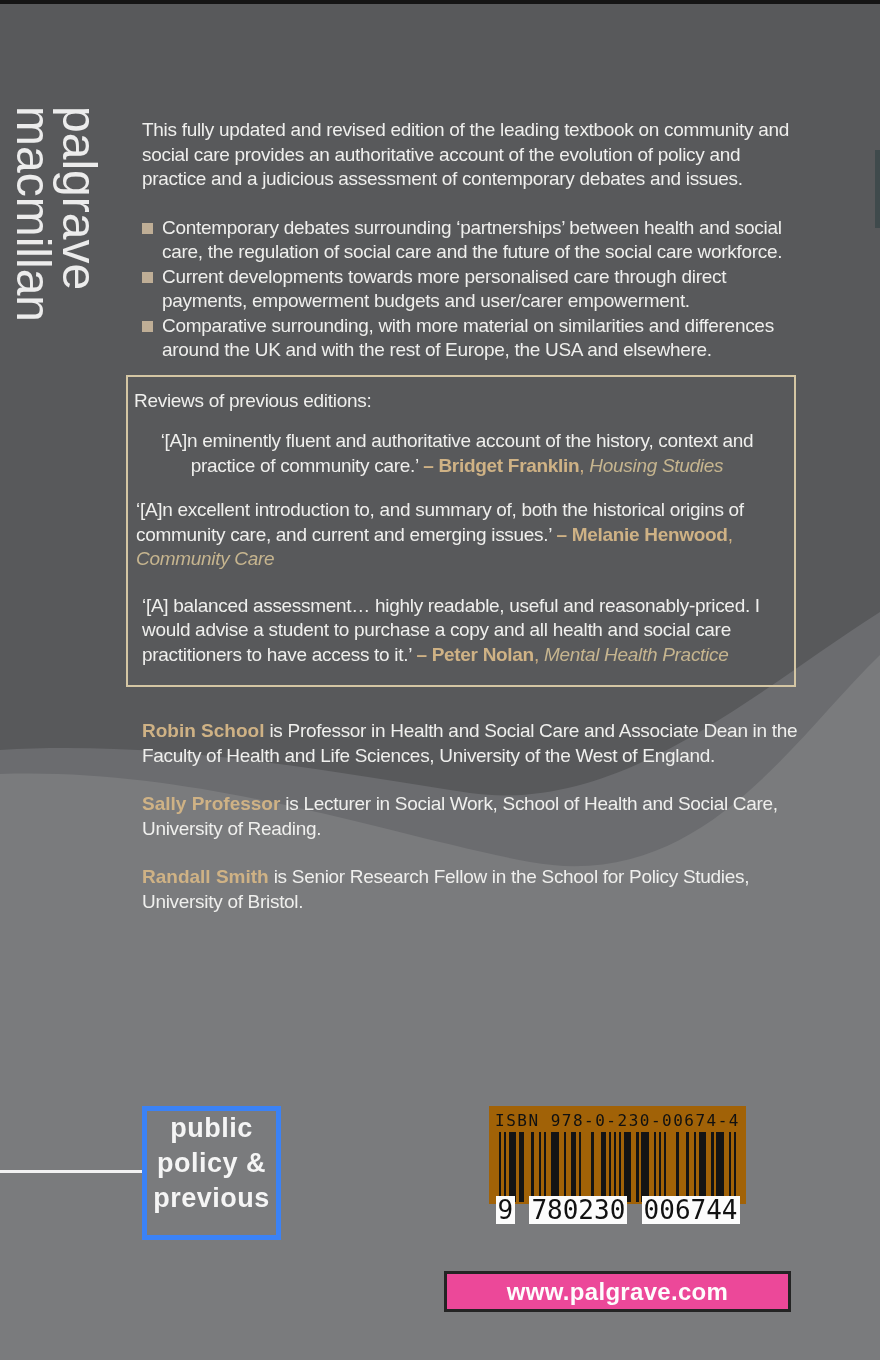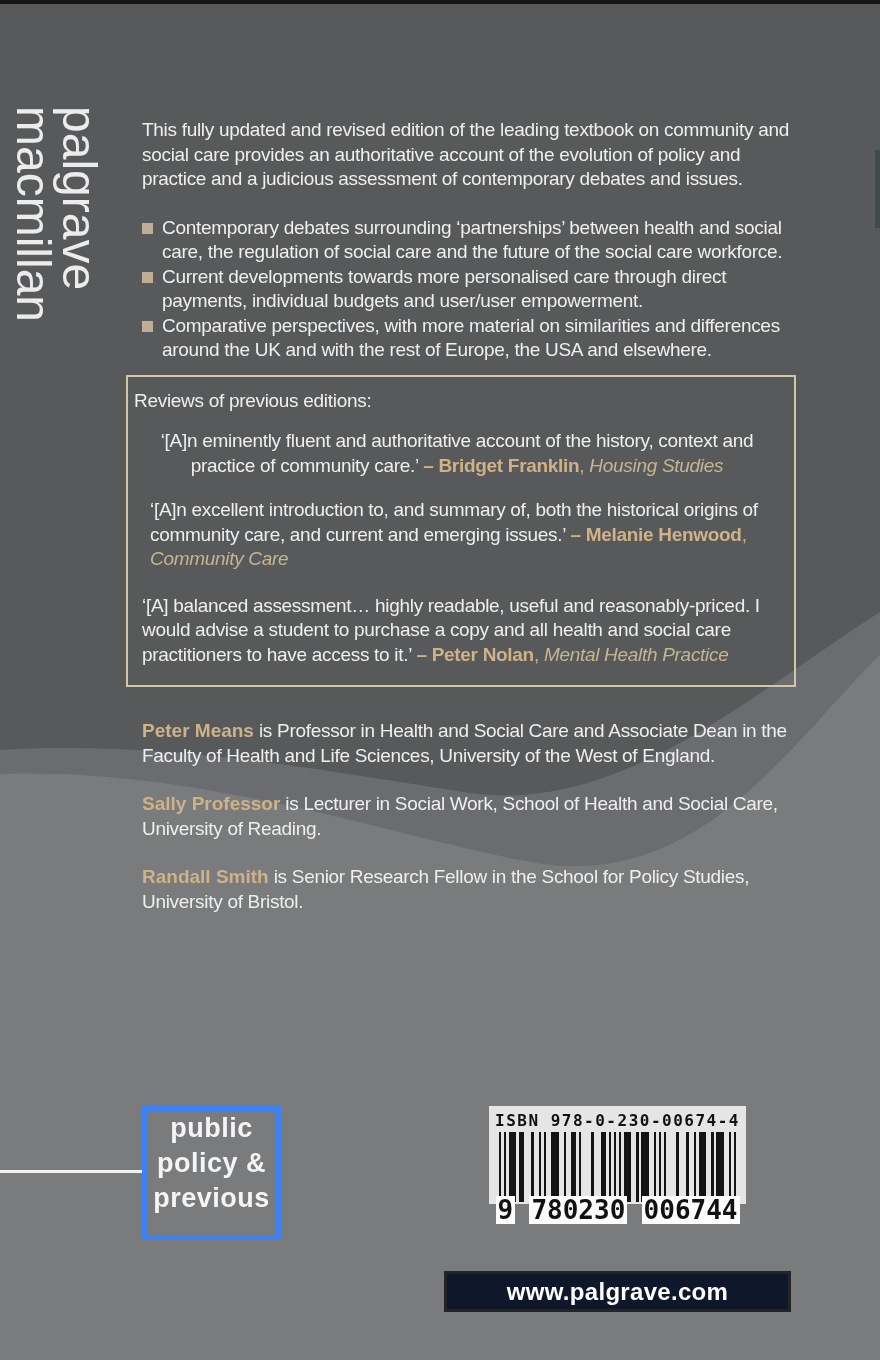--- a/index.html
+++ b/index.html
@@ -28,63 +28,63 @@
        font-size:19px;line-height:24.5px;letter-spacing:-0.3px;}
   .col p{margin:0 4px 24px 0;}
   .bullets{margin:0 0 12px 0;}
   .bullet{display:flex;}
   .bullet .sq{flex:none;width:11px;height:11px;background:#bfae96;margin:7px 9px 0 0;}
   .ital{}
 
   .rev-box{border:2px solid #d4c6a4;padding:12px 14px 10px 6px;margin:0 0 32px -16px;width:646px;}
   .rev-box .rev-head{margin:0 0 16px 0;}
   .rev-box p.q1{margin:0 0 20px 0;text-align:center;}
-  .rev-box p.q2{margin:0 0 22px 16px;}
+  .rev-box p.q2{margin:0 0 22px 2px;}
   .rev-box p.q3{margin:8px;}
   .tan-b{color:#cfb285;font-weight:bold;}
   .tan{color:#cfb285;}
   .tan-i{color:#c6b58f;font-style:italic;}
 
   .author{margin:0 0 25px 0;}
   .author .tan-b{letter-spacing:0;}
 
   
   .series-line{position:absolute;left:0;top:1170px;width:144px;height:3px;background:#f2f2f2;z-index:2;}
   .series-box{
     position:absolute;left:142px;top:1106px;width:139px;height:134px;z-index:3;
     border:5px solid #3b82f6;box-sizing:border-box;
     display:flex;flex-direction:column;justify-content:flex-start;align-items:center;
     font-weight:bold;font-size:27px;line-height:35px;letter-spacing:0.5px;color:#f5f5f5;
   }
 
   
   .bc-box{
     position:absolute;left:489px;top:1106px;width:257px;height:98px;z-index:3;
-    background:#e5e5e5;color:#111;font-weight:bold;
+    background:#a16207;color:#111;
   }
   .bc-isbn{
     margin-top:5px;text-align:center;
     font-family:"DejaVu Sans Mono", monospace;
     font-size:16px;letter-spacing:1.5px;white-space:nowrap;
   }
   .bc-bars{display:flex;align-items:flex-start;width:238px;height:92px;margin:2px auto 0 auto;}
   .bcm{width:2.5px;height:70px;}
   .bcm.tall{height:92px;}
   .bcm.on{background:#141414;}
   .bc-num{
     position:relative;display:flex;justify-content:space-between;
     width:244px;margin:-28px auto 0 auto;
     font-family:"DejaVu Sans Mono", monospace;font-size:26px;line-height:28px;
   }
   .bc-num span{background:#fcfcfc;padding:0 2px;}
 
   
   .url-bar{
     position:absolute;left:444px;top:1271px;width:347px;height:41px;z-index:3;
-    background:#0f172a;border:3px solid #242424;box-sizing:border-box;
+    background:#ec4899;border:3px solid #242424;box-sizing:border-box;
     display:flex;align-items:center;justify-content:center;
     font-weight:bold;font-size:24px;color:#fdfdfd;letter-spacing:0.3px;
   }
 </style>
 </head>
 <body>
 
 <div id="cover">
 
   <svg id="wave" width="880" height="1360" viewBox="0 0 880 1360" aria-hidden="true">
@@ -104,36 +104,36 @@
 
     <p>This fully updated and revised edition of the leading textbook on community and social care provides an authoritative account of the evolution of policy and practice and a judicious assessment of contemporary debates and issues.</p>
 
     <div class="bullets">
       <div class="bullet">
         <span class="sq"></span>
         <span><span class="ital">Contemporary debates</span><span> surrounding ‘partnerships’ between health and social care, the regulation of social care and the future of the social care workforce.</span></span>
       </div>
       <div class="bullet">
         <span class="sq"></span>
-        <span><span class="ital">Current developments</span><span> towards more personalised care through direct payments, individual budgets and user/user empowerment.</span></span>
+        <span><span class="ital">Current developments</span><span> towards more personalised care through direct payments, empowerment budgets and user/carer empowerment.</span></span>
       </div>
       <div class="bullet">
         <span class="sq"></span>
-        <span><span class="ital">Comparative perspectives</span><span>, with more material on similarities and differences around the UK and with the rest of Europe, the USA and elsewhere.</span></span>
+        <span><span class="ital">Comparative surrounding</span><span>, with more material on similarities and differences around the UK and with the rest of Europe, the USA and elsewhere.</span></span>
       </div>
     </div>
 
     <div class="rev-box">
       <p class="rev-head">Reviews of previous editions:</p>
       <p class="q1"><span>‘[A]n eminently fluent and authoritative account of the history, context and practice of community care.’ </span><span class="tan-b">– </span><span class="tan-b">Bridget Franklin</span><span class="tan">, </span><span class="tan-i">Housing Studies</span></p>
       <p class="q2"><span>‘[A]n excellent introduction to, and summary of, both the historical origins of community care, and current and emerging issues.’ </span><span class="tan-b">– </span><span class="tan-b">Melanie Henwood</span><span class="tan">, </span><span class="tan-i">Community Care</span></p>
       <p class="q3"><span>‘[A] balanced assessment… highly readable, useful and reasonably-priced. I would advise a student to purchase a copy and all health and social care practitioners to have access to it.’ </span><span class="tan-b">– </span><span class="tan-b">Peter Nolan</span><span class="tan">, </span><span class="tan-i">Mental Health Practice</span></p>
     </div>
 
-    <p class="author"><span class="tan-b">Peter Means</span><span> is Professor in Health and Social Care and Associate Dean in the Faculty of Health and Life Sciences, University of the West of England.</span></p>
+    <p class="author"><span class="tan-b">Robin School</span><span> is Professor in Health and Social Care and Associate Dean in the Faculty of Health and Life Sciences, University of the West of England.</span></p>
     <p class="author"><span class="tan-b">Sally Professor</span><span> is Lecturer in Social Work, School of Health and Social Care, University of Reading.</span></p>
     <p class="author"><span class="tan-b">Randall Smith</span><span> is Senior Research Fellow in the School for Policy Studies, University of Bristol.</span></p>
   </div>
 
   <div class="series-line"></div>
   <div class="series-box">
     <div>public</div>
     <div>policy &amp;</div>
     <div>previous</div>
   </div>

